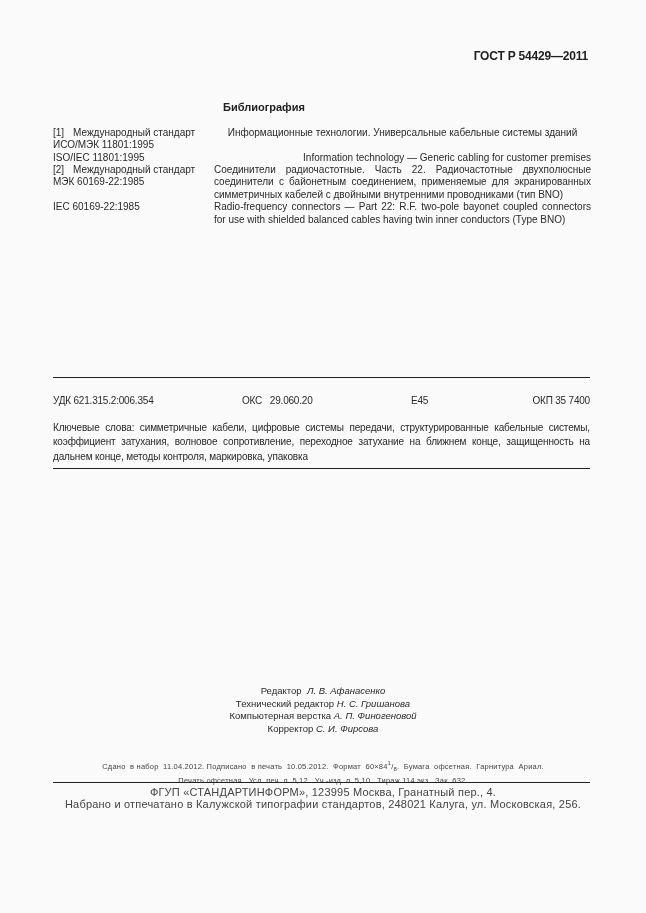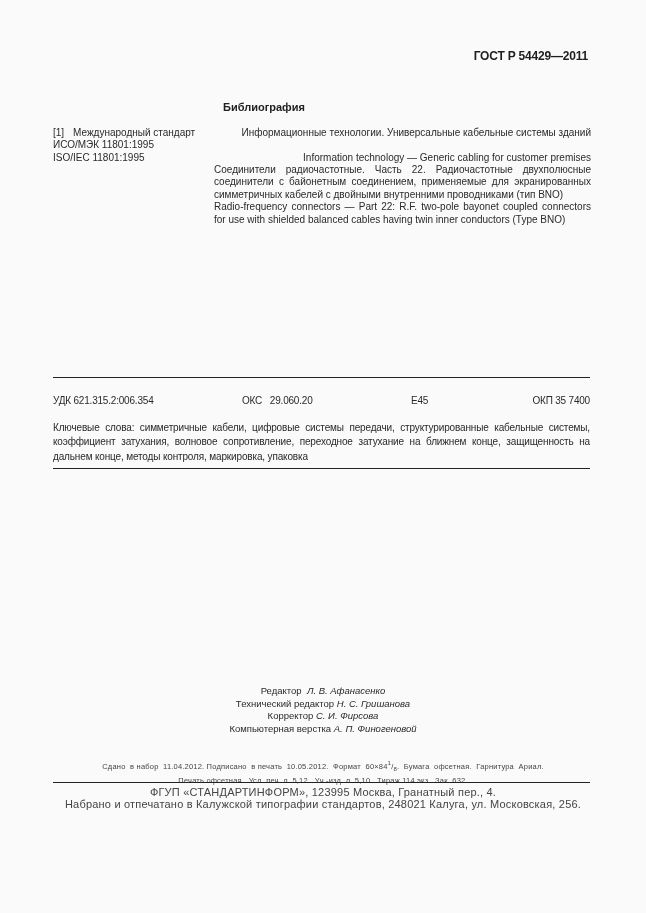--- a/index.html
+++ b/index.html
@@ -121,27 +121,33 @@
 
 <div class="abs bib-title">Библиография</div>
 
 <div class="abs bib-row" style="top:127px;height:40px;">
   <div class="bib-left">
     <div><span class="bib-num">[1]</span><span>Международный стандарт</span></div>
     <div>ИСО/МЭК 11801:1995</div>
     <div>ISO/IEC 11801:1995</div>
   </div>
   <div class="bib-right">
-    <div style="text-align:right;">Информационные технологии. Универсальные кабельные системы зданий</div>
+    <div style="text-align:center;">Информационные технологии. Универсальные кабельные системы зданий</div>
     <div style="height:12.4px;"></div>
     <div style="text-align:right;">Information technology — Generic cabling for customer premises</div>
   </div>
 </div>
 
 <div class="abs bib-row" style="top:164px;height:62px;">
+  <div class="bib-left">
+    <div><span class="bib-num">[2]</span><span>Международный стандарт</span></div>
+    <div>МЭК 60169-22:1985</div>
+    <div style="height:12.4px;"></div>
+    <div>IEC 60169-22:1985</div>
+  </div>
   <div class="bib-right">
     <div>Соединители радиочастотные. Часть 22. Радиочастотные двухполюсные соединители с байонетным соединением, применяемые для экранированных симметричных кабелей с двойными внутренними проводниками (тип BNO)</div>
     <div>Radio-frequency connectors — Part 22: R.F. two-pole bayonet coupled connectors for use with shielded balanced cables having twin inner conductors (Type BNO)</div>
   </div>
 </div>
 
 <div class="abs hr" style="top:377px;"></div>
 
 <div class="abs classif">
   <span style="left:0;">УДК 621.315.2:006.354</span>
@@ -150,22 +156,22 @@
   <span style="right:0;">ОКП 35 7400</span>
 </div>
 
 <div class="abs keywords">Ключевые слова: симметричные кабели, цифровые системы передачи, структурированные кабельные системы, коэффициент затухания,  волновое сопротивление, переходное затухание на ближнем конце, защищенность на дальнем конце, методы контроля, маркировка, упаковка</div>
 
 <div class="abs hr" style="top:468px;"></div>
 
 <div class="abs credits">
   <div><span>Редактор</span>&nbsp; <span class="name">Л. В. Афанасенко</span></div>
   <div><span>Технический редактор</span>&nbsp;<span class="name">Н. С. Гришанова</span></div>
+  <div><span>Компьютерная верстка</span>&nbsp;<span class="name">А. П. Финогеновой</span></div>
   <div><span>Корректор</span>&nbsp;<span class="name">С. И. Фирсова</span></div>
-  <div><span>Компьютерная верстка</span>&nbsp;<span class="name">А. П. Финогеновой</span></div>
 </div>
 
 <div class="abs imprint">
   <div style="white-space:pre;"><span>Сдано  в набор  11.04.2012. Подписано  в печать  10.05.2012.  Формат  60×84</span><sup>1</sup>/<sub>8</sub><span>.  Бумага  офсетная.  Гарнитура  Ариал.</span></div>
   <div style="white-space:pre;">Печать офсетная.  Усл. печ. л. 5,12.  Уч.-изд. л. 5,10.  Тираж 114 экз.  Зак. 632.</div>
 </div>
 
 <div class="abs hr" style="top:782px;"></div>
 
 <div class="abs publisher">

